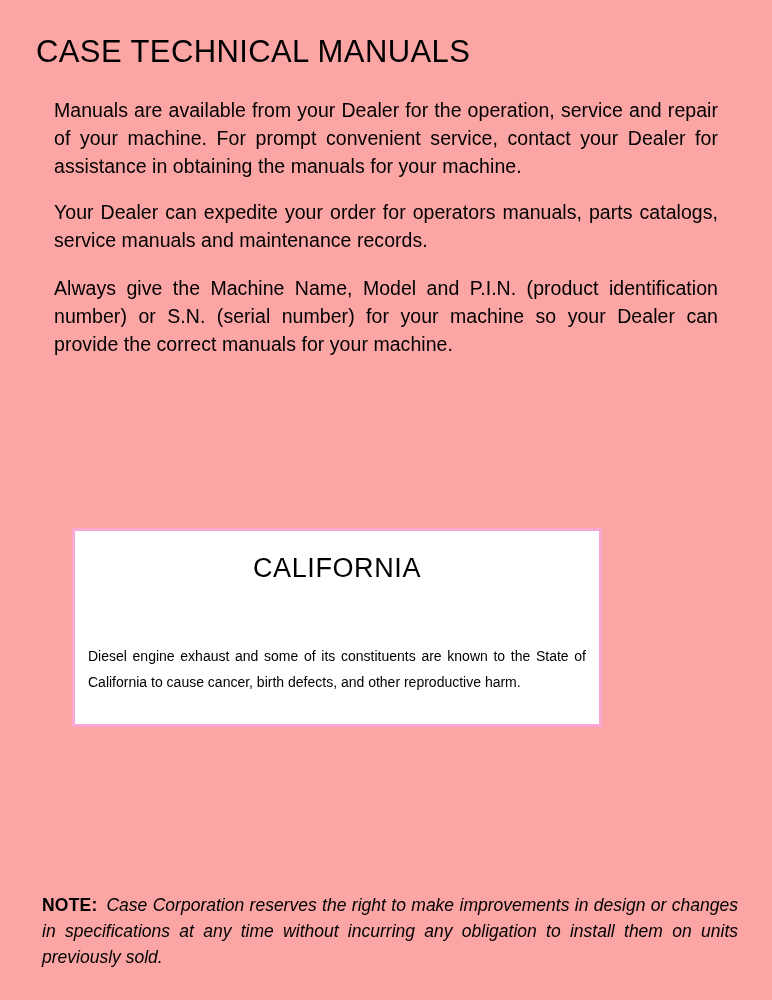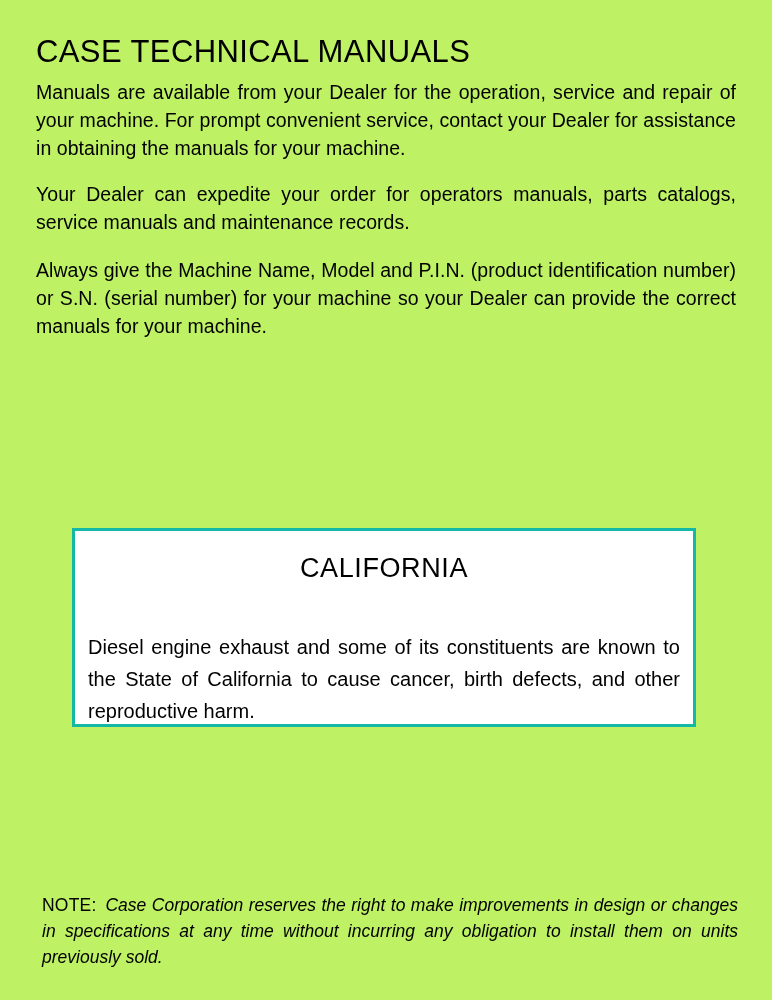--- a/index.html
+++ b/index.html
@@ -6,21 +6,21 @@
   html, body {
     margin: 0;
     padding: 0;
     background: #ffffff;
   }
 
   .page {
     position: relative;
     width: 772px;
     height: 1000px;
-    background: #bef264;
+    background: #fca5a5;
     overflow: hidden;
     font-family: "Liberation Sans", sans-serif;
     color: #000000;
     -webkit-font-smoothing: none;
   }
 
   
   .page-title {
     position: absolute;
     left: 36px;
@@ -39,44 +39,44 @@
     left: 36px;
     width: 700px;
     font-size: 19.5px;
     line-height: 28px;
     text-align: justify;
     text-justify: inter-word;
     letter-spacing: 0.05px;
   }
 
   .body-block p {
-    margin: 0;
+    margin: 18px;
     text-align: justify;
   }
   
   .body-block p::after {
     content: "";
     display: inline-block;
     width: 100%;
   }
   .body-block p.natural::after { display: none; }
 
   #para-1 { top: 78px; }
   #para-2 { top: 180px; }
   #para-3 { top: 256px; }
 
   
   .warning-box {
     position: absolute;
     left: 72px;
     top: 528px;
-    width: 624px;
+    width: 530px;
     height: 199px;
     box-sizing: border-box;
-    border: 3px solid #14b8a6;
+    border: 3px solid #f9a8d4;
     background: #ffffff;
   }
 
   .warning-heading {
     position: absolute;
     left: 0;
     right: 0;
     top: 21px;
     text-align: center;
     font-size: 27px;
@@ -91,23 +91,23 @@
     top: 74px;
     text-align: center;
     font-size: 19px;
     line-height: 24px;
   }
 
   .warning-body {
     position: absolute;
     left: 13px;
     right: 13px;
-    top: 100px;
-    font-size: 20px;
-    line-height: 32px;
+    top: 112px;
+    font-size: 14px;
+    line-height: 26px;
     text-align: justify;
     text-justify: inter-word;
   }
   .warning-body p { margin: 0; }
   .warning-body p::after {
     content: "";
     display: inline-block;
     width: 100%;
   }
   .warning-body p.natural::after { display: none; }
@@ -118,21 +118,21 @@
     left: 42px;
     top: 892px;
     width: 696px;
     font-size: 17.5px;
     line-height: 26px;
     text-align: justify;
     text-justify: inter-word;
   }
   .note-block p { margin: 0; }
   .note-label {
-    font-weight: normal;
+    font-weight: bold;
     font-style: normal;
     letter-spacing: 0.2px;
   }
   .note-text {
     font-style: italic;
   }
   .note-gap {
     display: inline-block;
     width: 9px;
   }

